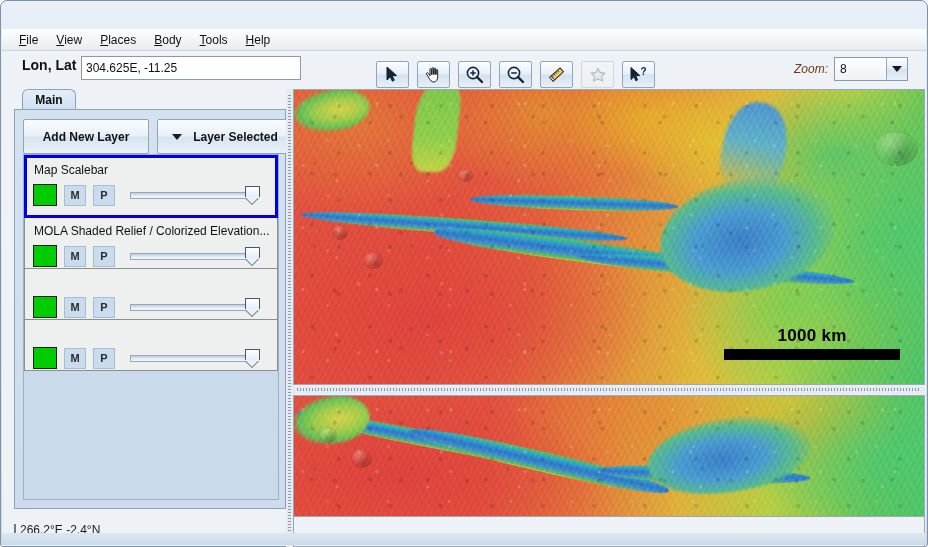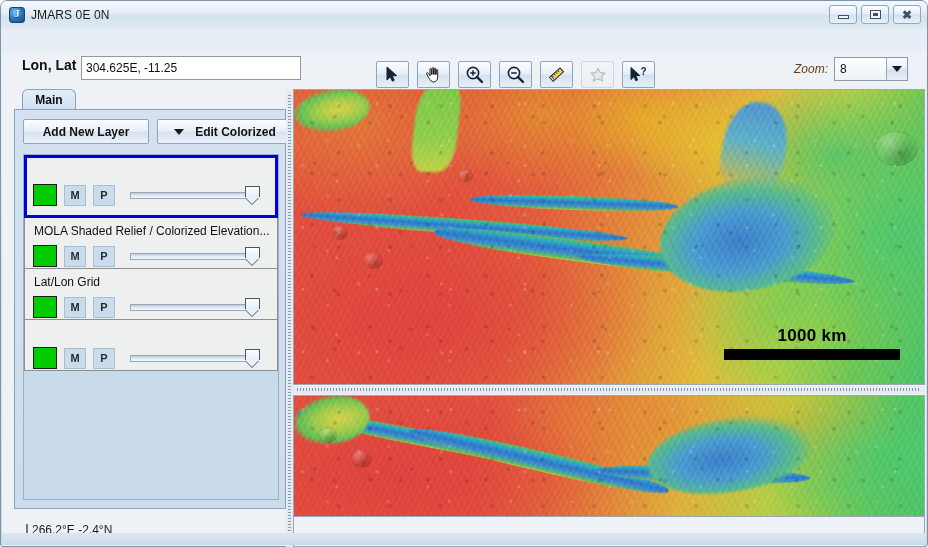--- a/index.html
+++ b/index.html
@@ -199,21 +199,21 @@
   }
   #panel-inner {
     position: absolute; left: 0; top: 0; right: 0; bottom: 0;
     background: linear-gradient(to bottom,#d4e2f0 0%, #cddcec 100%);
   }
   #layer-buttons {
     position: absolute; left: 8px; top: 9px;
     display: flex; gap: 8px;
   }
   .std-btn {
-    height: 25px;
+    height: 35px;
     border: 1px solid #8fa4ba;
     border-radius: 2px;
     background: linear-gradient(to bottom, #fbfdff 0%, #e9f0f8 47%, #d6e3f0 53%, #eaf1f9 100%);
     font-family: "Liberation Sans", sans-serif;
     font-size: 12px; font-weight: bold; color: #111;
     display: flex; align-items: center; justify-content: center;
     padding: 0 10px;
     cursor: default;
   }
   #btn-add-layer { width: 126px; }
@@ -476,21 +476,21 @@
     margin-bottom: 3px;
   }
   #scalebar-bar {
     width: 176px; height: 11px;
     background: #000;
   }
 
   
   #statusbar {
     position: absolute;
-    left: 24px; bottom: 6px;
+    left: 12px; bottom: 6px;
     width: 900px; height: 20px;
     display: flex; align-items: center;
   }
   #status-text {
     font-size: 12px; color: #1b1b1b;
     border-left: 2px solid #777;
     padding-left: 4px;
     line-height: 13px;
   }
   #bottom-strip {
@@ -498,40 +498,29 @@
     left: 1px; bottom: 1px;
     width: 924px; height: 12px;
     background: linear-gradient(to bottom, #dde7f1 0%, #ccdae8 100%);
   }
 </style>
 </head>
 <body>
 
 <div id="app-window">
 
-  <div id="titlebar">
-    <div id="app-icon"></div>
-    <span id="title-text">JMARS 0E 0N</span>
-    <div id="win-buttons">
-      <div class="win-btn">
-        <span class="glyph">
-            <span class="gl-min"></span>
-          </span>
-      </div>
-      <div class="win-btn">
-        <span class="glyph">
-            <span class="gl-max"></span>
-          </span>
-      </div>
-      <div class="win-btn">
-        <span class="glyph gl-close">✖</span>
-      </div>
-    </div>
+
+  <div id="menubar">
+    <div class="menu-item"><u>F</u><span>ile</span></div>
+    <div class="menu-item"><u>V</u><span>iew</span></div>
+    <div class="menu-item"><u>P</u><span>laces</span></div>
+    <div class="menu-item"><u>B</u><span>ody</span></div>
+    <div class="menu-item"><u>T</u><span>ools</span></div>
+    <div class="menu-item"><u>H</u><span>elp</span></div>
   </div>
-
 
   <div id="content">
 
     <div id="topbar">
       <span id="lonlat-label">Lon, Lat</span>
       <input id="lonlat-input" type="text" value="304.625E, -11.25" style="">
 
       <div id="toolbar">
 
         <div class="tool-btn">
@@ -605,27 +594,28 @@
       <div id="tabstrip">
         <div id="tab-main">Main</div>
       </div>
       <div id="tab-panel">
         <div id="panel-inner">
 
           <div id="layer-buttons">
             <div class="std-btn" id="btn-add-layer">Add New Layer</div>
             <div class="std-btn" id="btn-edit-selected">
               <span class="tri-down" style="margin-right:5px;"></span>
-              <span>Edit Colorized</span>
+              <span>Layer Selected</span>
             </div>
           </div>
 
           <div id="layer-list">
 
             <div class="layer-card selected">
+              <div class="layer-name">Map Scalebar</div>
               <div class="layer-ctrls">
                 <div class="color-swatch" style="background:#00cc00"></div>
                 <div class="mini-btn">M</div>
                 <div class="mini-btn">P</div>
                 <div class="slider-wrap">
                   <div class="slider-track"></div>
                   <div class="slider-thumb"></div>
                 </div>
               </div>
             </div>
@@ -637,21 +627,20 @@
                 <div class="mini-btn">M</div>
                 <div class="mini-btn">P</div>
                 <div class="slider-wrap">
                   <div class="slider-track"></div>
                   <div class="slider-thumb"></div>
                 </div>
               </div>
             </div>
 
             <div class="layer-card">
-              <div class="layer-name">Lat/Lon Grid</div>
               <div class="layer-ctrls">
                 <div class="color-swatch" style="background:#00cc00"></div>
                 <div class="mini-btn">M</div>
                 <div class="mini-btn">P</div>
                 <div class="slider-wrap">
                   <div class="slider-track"></div>
                   <div class="slider-thumb"></div>
                 </div>
               </div>
             </div>

